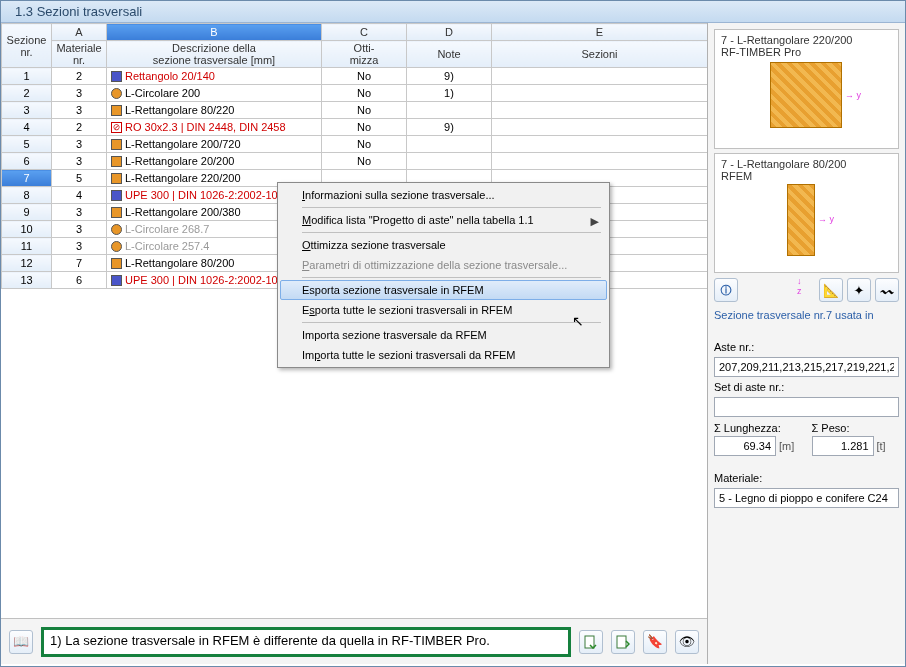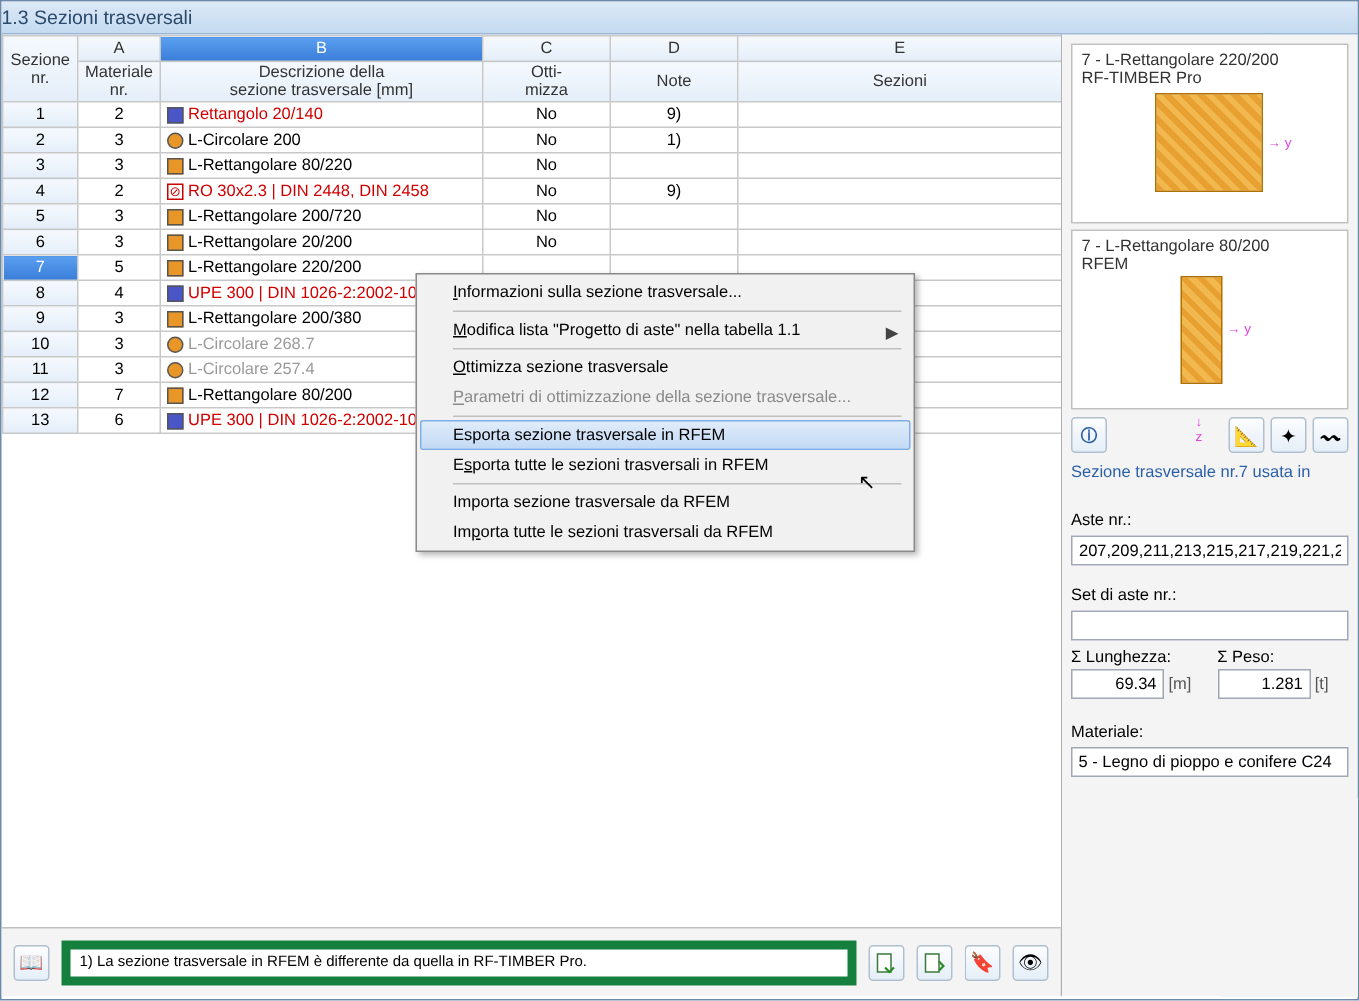--- a/index.html
+++ b/index.html
@@ -1,17 +1,17 @@
 <!DOCTYPE html>
 <html><head>
 <meta charset="utf-8">
 <style>
 *{box-sizing:border-box;margin:0;padding:0;font-family:Tahoma,Arial,sans-serif;font-size:11px}
 body{background:#fff;width:906px;height:667px;overflow:hidden;border:1px solid #6b8aab}
-.title{background:linear-gradient(#dce9f7,#c4daf0);border-bottom:1px solid #9bb5d3;padding:3px 0;font-size:13px;color:#2b4a6b}
+.title{background:linear-gradient(#dce9f7,#c4daf0);border-bottom:1px solid #9bb5d3;padding:3px 14px;font-size:13px;color:#2b4a6b}
 .main{display:flex;height:calc(100% - 24px)}
 .left{width:707px;display:flex;flex-direction:column;border-right:1px solid #b0b0b0}
 .right{flex:1;padding:6px;background:#f4f4f4;display:flex;flex-direction:column;gap:4px;overflow:hidden}
 .grid-wrap{flex:1;overflow:auto;background:#fff}
 table{border-collapse:collapse;width:100%;table-layout:fixed}
 th,td{border:1px solid #c8c8c8;padding:1px 3px;height:17px;font-size:11px;overflow:hidden;white-space:nowrap}
 th{background:linear-gradient(#f5f9fe,#e4eef9);font-weight:normal;text-align:center;color:#333}
 th.sel{background:linear-gradient(#5aa0f0,#3a7dd8);color:#fff}
 td{text-align:center;background:#fff}
 td.desc{text-align:left;padding-left:4px}
@@ -24,21 +24,21 @@
 .red{color:#d00000}
 .gray{color:#9a9a9a}
 .cmenu{position:absolute;left:277px;top:182px;width:333px;background:#f1f1f1;border:1px solid #8a8a8a;box-shadow:2px 2px 4px rgba(0,0,0,.3);z-index:50;padding:2px}
 .cmenu .item{padding:4px 8px 4px 22px;cursor:default;position:relative}
 .cmenu .item.hi{background:linear-gradient(#e0ecfa,#c3daf4);border:1px solid #7daee8;border-radius:2px;padding:3px 7px 3px 21px}
 .cmenu .item.dis{color:#8a8a8a}
 .cmenu .sep{height:1px;background:#c0c0c0;margin:2px 6px 2px 22px}
 .cmenu .sub{position:absolute;right:8px;top:5px;color:#444}
 .cursor{position:absolute;left:572px;top:313px;font-size:14px;z-index:60;pointer-events:none}
 .footer{height:46px;border-top:1px solid #c0c0c0;background:#f4f4f4;display:flex;align-items:center;padding:4px 8px;gap:8px}
-.footer .note{flex:1;font-size:10px;border:6px solid #15803d;background:#fff;padding:3px 6px;height:30px}
+.footer .note{flex:1;font-size:13px;border:3px solid #15803d;background:#fff;padding:3px 6px;height:30px}
 .ibtn{width:24px;height:24px;border:1px solid #b0bfd0;background:linear-gradient(#fcfdff,#e5eef8);border-radius:3px;display:inline-flex;align-items:center;justify-content:center;cursor:pointer;font-size:13px}
 .preview{background:#fff;border:1px solid #c0c0c0;height:120px;position:relative;padding:4px 6px;font-size:10px;color:#333}
 .preview .shape{position:absolute;background:repeating-linear-gradient(45deg,#e8a030,#e8a030 4px,#f2b850 4px,#f2b850 8px);border:1px solid #b07000}
 .axis{position:absolute;font-size:9px;color:#e040e0}
 .iconrow{display:flex;justify-content:space-between;align-items:center;margin:1px 0}
 .panel-lbl{color:#2b5fa8;font-size:11px;margin-top:2px}
 .field{width:100%;border:1px solid #a0a8b4;padding:2px 4px;background:#fff;font-size:11px;height:20px}
 .row2{display:flex;gap:10px;margin-top:2px}
 .row2>div{flex:1}
 .small-field{width:62px;text-align:right;border:1px solid #a0a8b4;padding:2px 4px;background:#fff;font-size:11px;height:20px}
@@ -223,21 +223,21 @@
         </div>
       <div style="display:flex;gap:4px">
         <div class="ibtn">📐</div>
         <div class="ibtn">✦</div>
         <div class="ibtn">〰</div>
       </div>
     </div>
     <div class="panel-lbl">Sezione trasversale nr.7 usata in</div>
     <div style="margin-top:16px">Aste nr.:</div>
     <input class="field" value="207,209,211,213,215,217,219,221,223,225" style="">
-    <div style="margin-top:10px">Set di aste nr.:</div>
+    <div style="">Set di aste nr.:</div>
     <input class="field" value="" style="">
     <div class="row2" style="margin-top:1px">
       <div>
         <div>Σ Lunghezza:</div>
         <div style="margin-top:2px"><input class="small-field" readonly="" value="69.34" style=""><span class="unit">[m]</span></div>
       </div>
       <div>
         <div>Σ Peso:</div>
         <div style="margin-top:2px"><input class="small-field" readonly="" value="1.281" style=""><span class="unit">[t]</span></div>
       </div>

